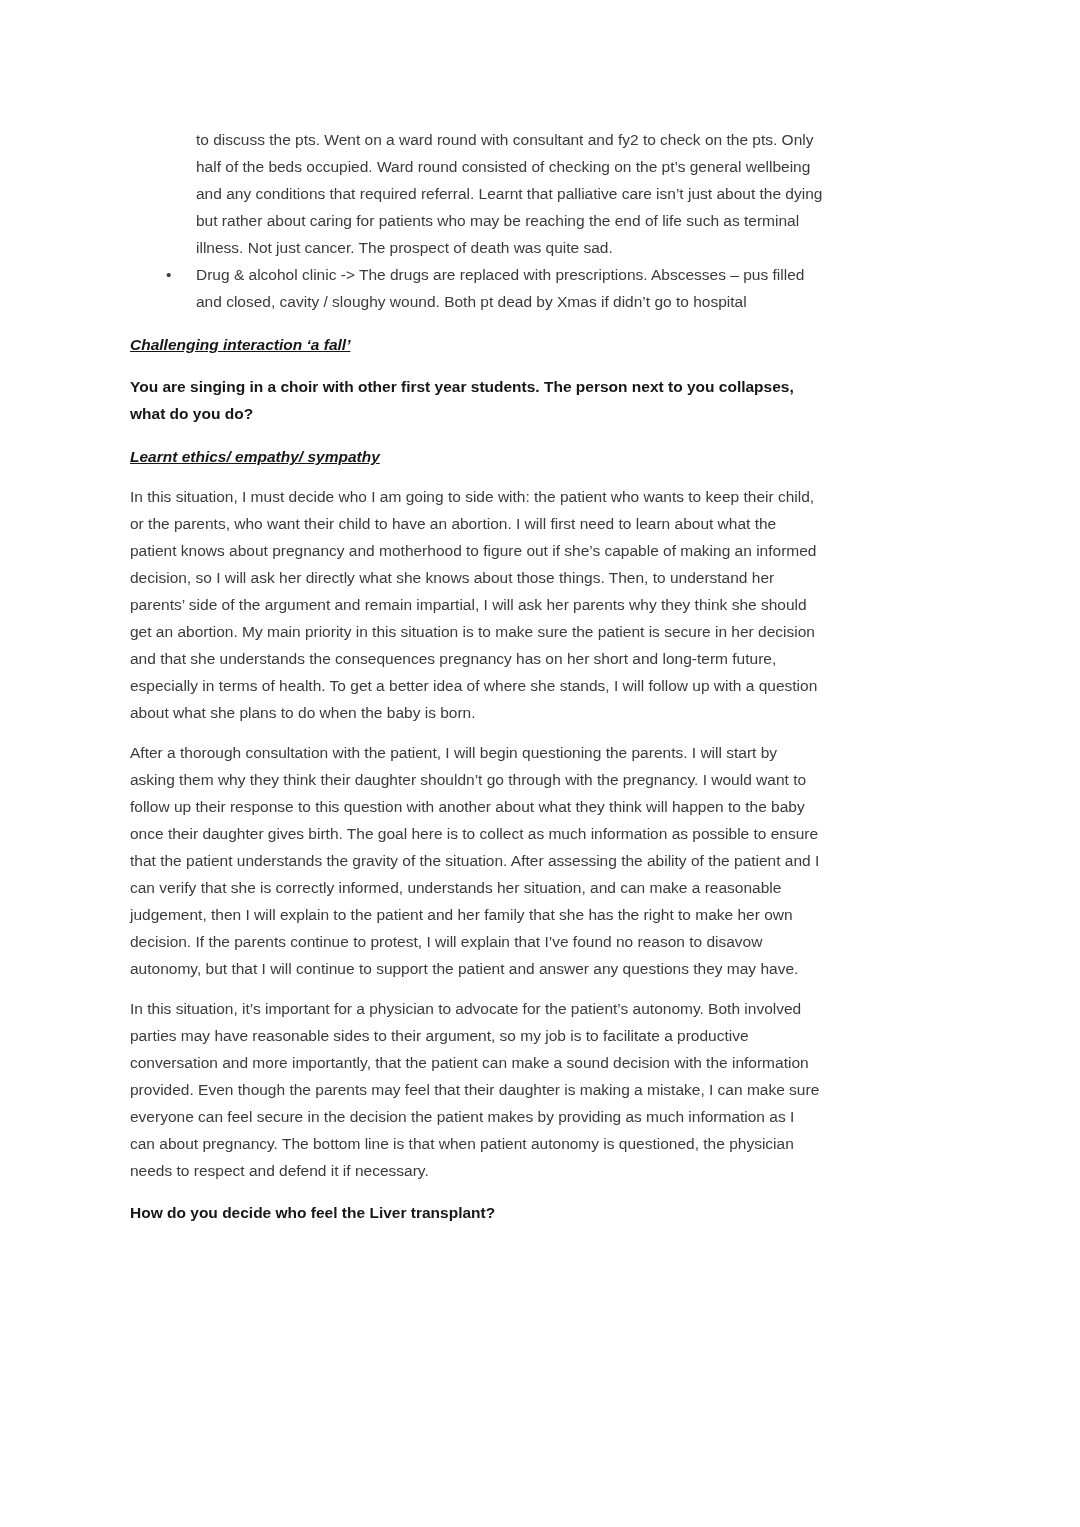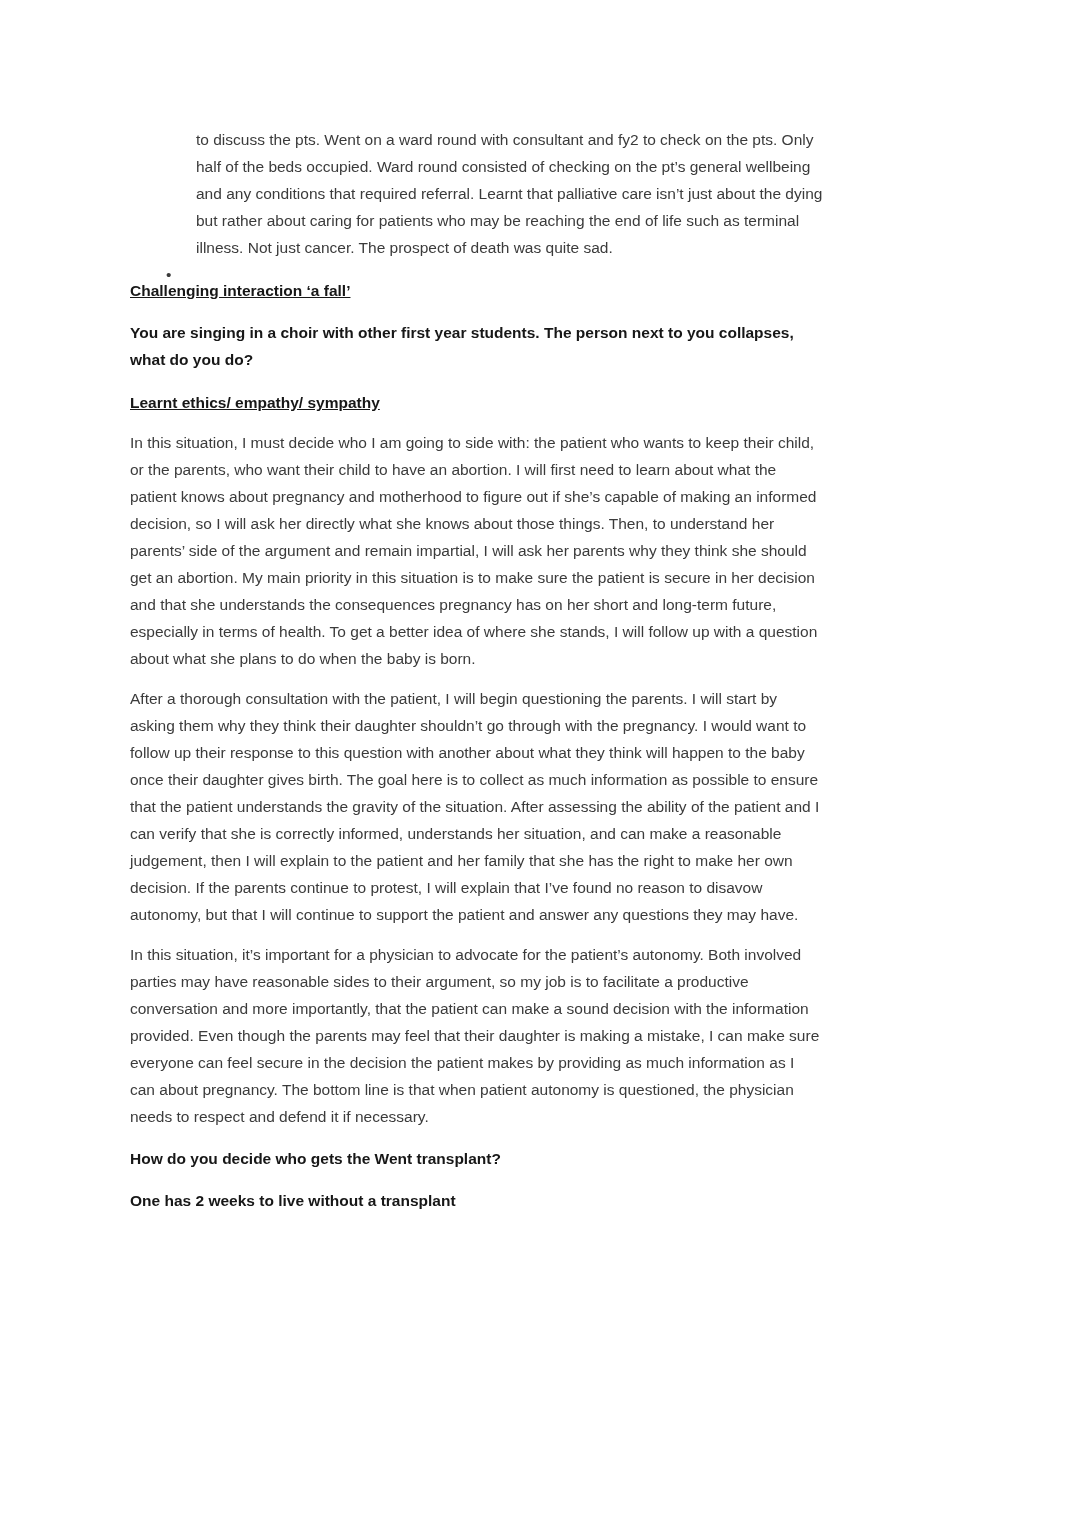--- a/index.html
+++ b/index.html
@@ -31,20 +31,21 @@
     top: 0;
     color: #3b3b3b;
   }
   .heading {
     font-size: 15.5px;
     line-height: 27px;
     font-weight: bold;
     color: #171717;
     text-decoration: underline;
     margin: 16px 0 13px 0;
+    font-style: italic;
   }
   .bold-q {
     font-weight: bold;
     color: #171717;
     margin: 15px 0 13px 0;
   }
   .body-p {
     margin: 0 12px 13px 0;
   }
 </style>
@@ -52,34 +53,34 @@
 <body>
 
 <div class="page">
 
   <ul class="bullet-list">
     <li>
       <span>to discuss the pts. Went on a ward round with consultant and fy2 to check on the pts. Only half of the beds occupied. Ward round consisted of checking on the pt’s general wellbeing and any conditions that required referral. Learnt that palliative care isn’t just about the dying but rather about caring for patients who may be reaching the end of life such as terminal illness. Not just cancer.  The prospect of death was quite sad.</span>
     </li>
     <li>
       <span class="bullet-marker">•</span>
+      <span>Drug &amp; alcohol clinic -&gt; The drugs are replaced with prescriptions. Abscesses – pus filled and closed, cavity / sloughy wound. Both pt dead by Xmas if didn’t go to hospital</span>
     </li>
   </ul>
 
   <h2 class="heading">Challenging interaction ‘a fall’</h2>
 
   <p class="bold-q">You are singing in a choir with other first year students. The person next to you collapses, what do you do?</p>
 
   <h2 class="heading">Learnt ethics/ empathy/ sympathy</h2>
 
 
   <p class="body-p">In this situation, I must decide who I am going to side with: the patient who wants to keep their child, or the parents, who want their child to have an abortion. I will first need to learn about what the patient knows about pregnancy and motherhood to figure out if she’s capable of making an informed decision, so I will ask her directly what she knows about those things. Then, to understand her parents’ side of the argument and remain impartial, I will ask her parents why they think she should get an abortion. My main priority in this situation is to make sure the patient is secure in her decision and that she understands the consequences pregnancy has on her short and long-term future, especially in terms of health. To get a better idea of where she stands, I will follow up with a question about what she plans to do when the baby is born.</p>
 
   <p class="body-p">After a thorough consultation with the patient, I will begin questioning the parents. I will start by asking them why they think their daughter shouldn’t go through with the pregnancy. I would want to follow up their response to this question with another about what they think will happen to the baby once their daughter gives birth. The goal here is to collect as much information as possible to ensure that the patient understands the gravity of the situation. After assessing the ability of the patient and I can verify that she is correctly informed, understands her situation, and can make a reasonable judgement, then I will explain to the patient and her family that she has the right to make her own decision. If the parents continue to protest, I will explain that I’ve found no reason to disavow autonomy, but that I will continue to support the patient and answer any questions they may have.</p>
 
   <p class="body-p">In this situation, it’s important for a physician to advocate for the patient’s autonomy. Both involved parties may have reasonable sides to their argument, so my job is to facilitate a productive conversation and more importantly, that the patient can make a sound decision with the information provided. Even though the parents may feel that their daughter is making a mistake, I can make sure everyone can feel secure in the decision the patient makes by providing as much information as I can about pregnancy. The bottom line is that when patient autonomy is questioned, the physician needs to respect and defend it if necessary.</p>
 
 
-  <p class="bold-q">How do you decide who gets the Went transplant?</p>
+  <p class="bold-q">How do you decide who feel the Liver transplant?</p>
 
-  <p class="bold-q">One has 2 weeks to live without a transplant</p>
 
 </div>
 
 </body></html>

